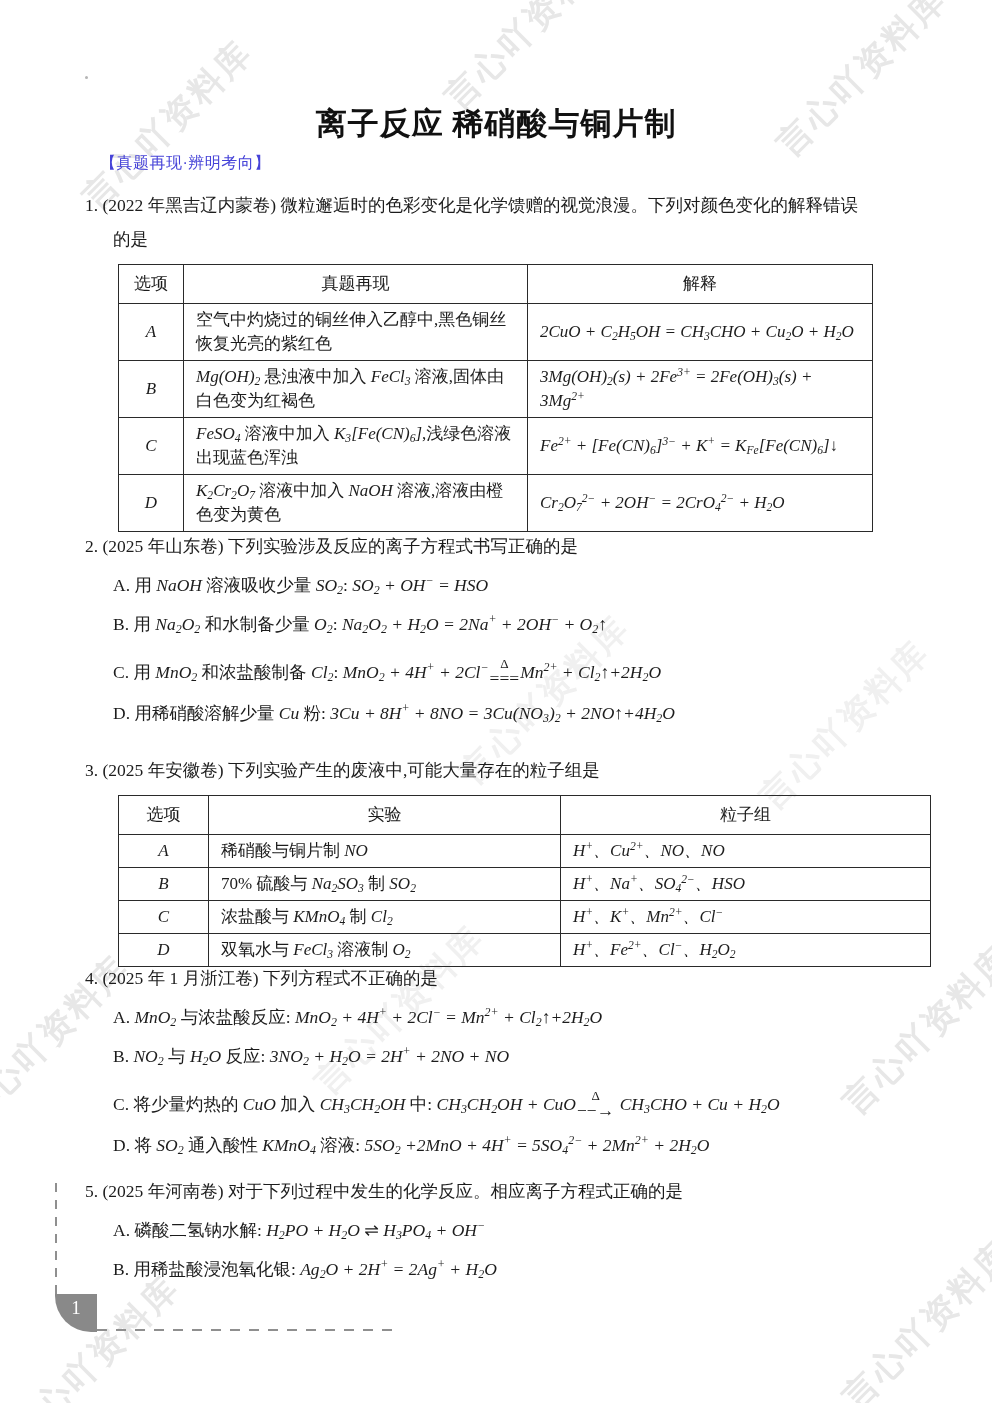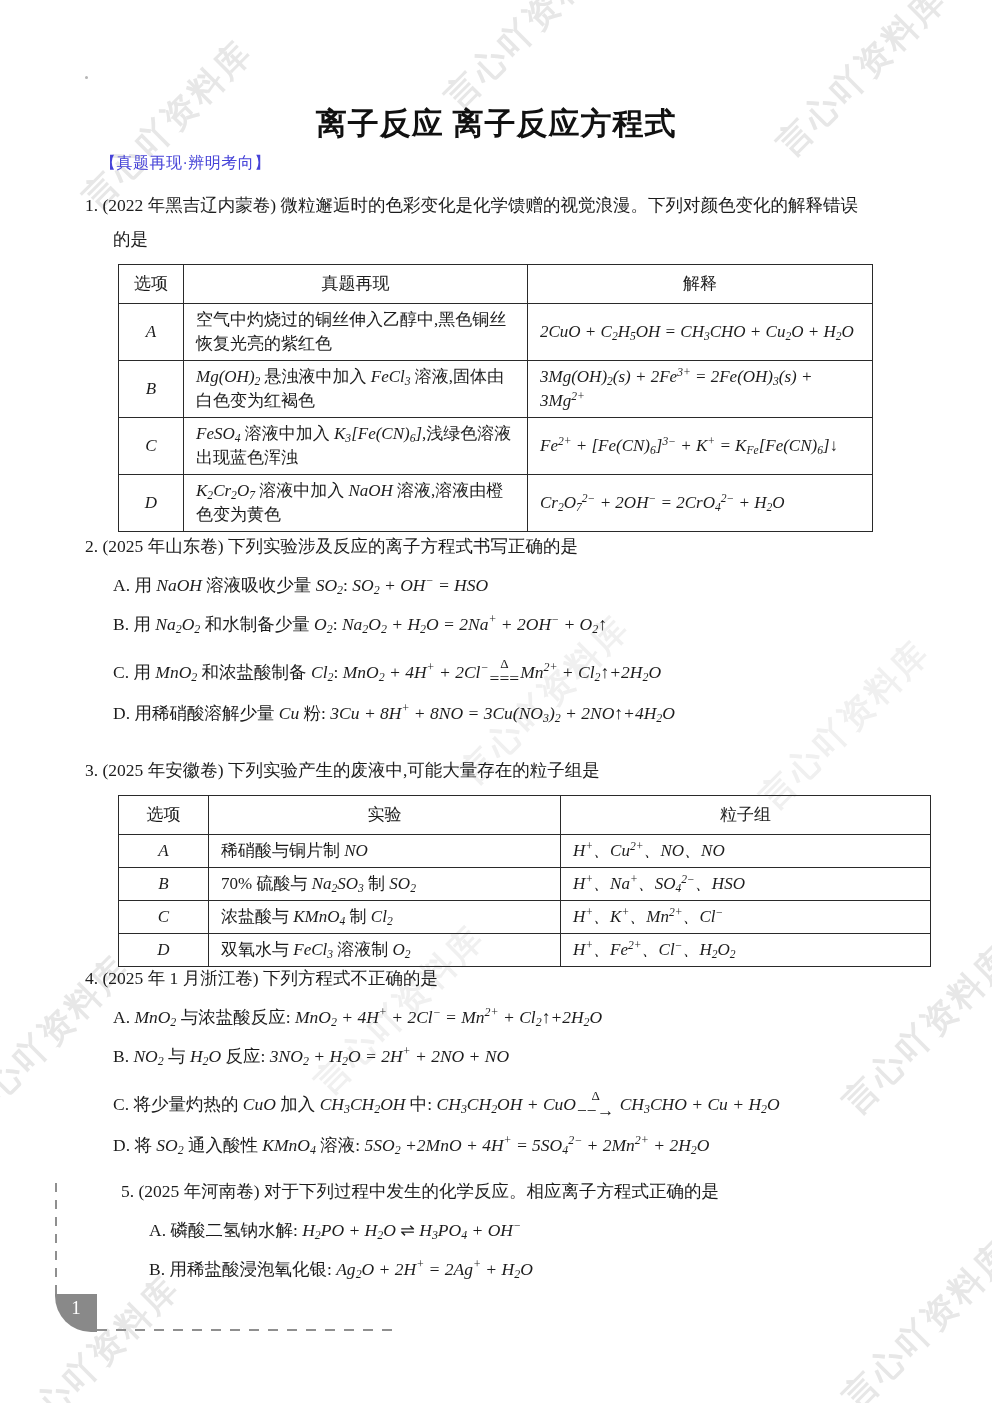--- a/index.html
+++ b/index.html
@@ -76,21 +76,21 @@
   <span class="wm wm6">言心吖资料库</span>
   <span class="wm wm7">言心吖资料库</span>
   <span class="wm wm8 faint">言心吖资料库</span>
   <span class="wm wm9">言心吖资料库</span>
   <span class="wm wm10">言心吖资料库</span>
 
   <span class="dot"></span>
 
   <div class="layer">
 
-    <div class="title">离子反应 离子反应方程式</div>
+    <div class="title">离子反应 稀硝酸与铜片制</div>
 
     <div class="sec-header">【真题再现·辨明考向】</div>
 
     <div class="qblock" style="top:192px;width:852px;">
       <p class="q-stem"><span>1.</span>&nbsp;<span>(2022 年黑吉辽内蒙卷) 微粒邂逅时的色彩变化是化学馈赠的视觉浪漫。下列对颜色变化的解释错误</span></p>
       <p class="q-cont">的是</p>
 
       <table style="width:754px;">
         <colgroup>
             <col style="width:65px;">
@@ -175,21 +175,21 @@
     </div>
 
     <div class="qblock" style="top:965px;width:880px;">
       <p class="q-stem"><span>4.</span>&nbsp;<span>(2025 年 1 月浙江卷) 下列方程式不正确的是</span></p>
       <div class="opt">A. <i>MnO<sub>2</sub></i> 与浓盐酸反应: <i>MnO<sub>2</sub> + 4H<sup>+</sup> + 2Cl<sup>−</sup> = Mn<sup>2+</sup> + Cl<sub>2</sub>↑+2H<sub>2</sub>O</i></div>
       <div class="opt">B. <i>NO<sub>2</sub></i> 与 <i>H<sub>2</sub>O</i> 反应: <i>3NO<sub>2</sub> + H<sub>2</sub>O = 2H<sup>+</sup> + 2NO + NO</i></div>
       <div class="opt gap">C. 将少量灼热的 <i>CuO</i> 加入 <i>CH<sub>3</sub>CH<sub>2</sub>OH</i> 中: <i>CH<sub>3</sub>CH<sub>2</sub>OH + CuO</i><span class="stk"><span class="t">Δ</span><span class="b">−−→</span></span> <i>CH<sub>3</sub>CHO + Cu + H<sub>2</sub>O</i></div>
       <div class="opt">D. 将 <i>SO<sub>2</sub></i> 通入酸性 <i>KMnO<sub>4</sub></i> 溶液: <i>5SO<sub>2</sub> +2MnO + 4H<sup>+</sup> = 5SO<sub>4</sub><sup>2−</sup> + 2Mn<sup>2+</sup> + 2H<sub>2</sub>O</i></div>
     </div>
 
-    <div class="qblock" style="top:1178px;width:860px;margin-left:36px;">
+    <div class="qblock" style="top:1178px;width:860px;">
       <p class="q-stem"><span>5.</span>&nbsp;<span>(2025 年河南卷) 对于下列过程中发生的化学反应。相应离子方程式正确的是</span></p>
       <div class="opt">A. 磷酸二氢钠水解: <i>H<sub>2</sub>PO + H<sub>2</sub>O</i> ⇌ <i>H<sub>3</sub>PO<sub>4</sub> + OH<sup>−</sup></i></div>
       <div class="opt">B. 用稀盐酸浸泡氧化银: <i>Ag<sub>2</sub>O + 2H<sup>+</sup> = 2Ag<sup>+</sup> + H<sub>2</sub>O</i></div>
     </div>
 
     <div class="vdash"></div>
     <div class="hdash"></div>
     <div class="badge">1</div>
 
   </div>

